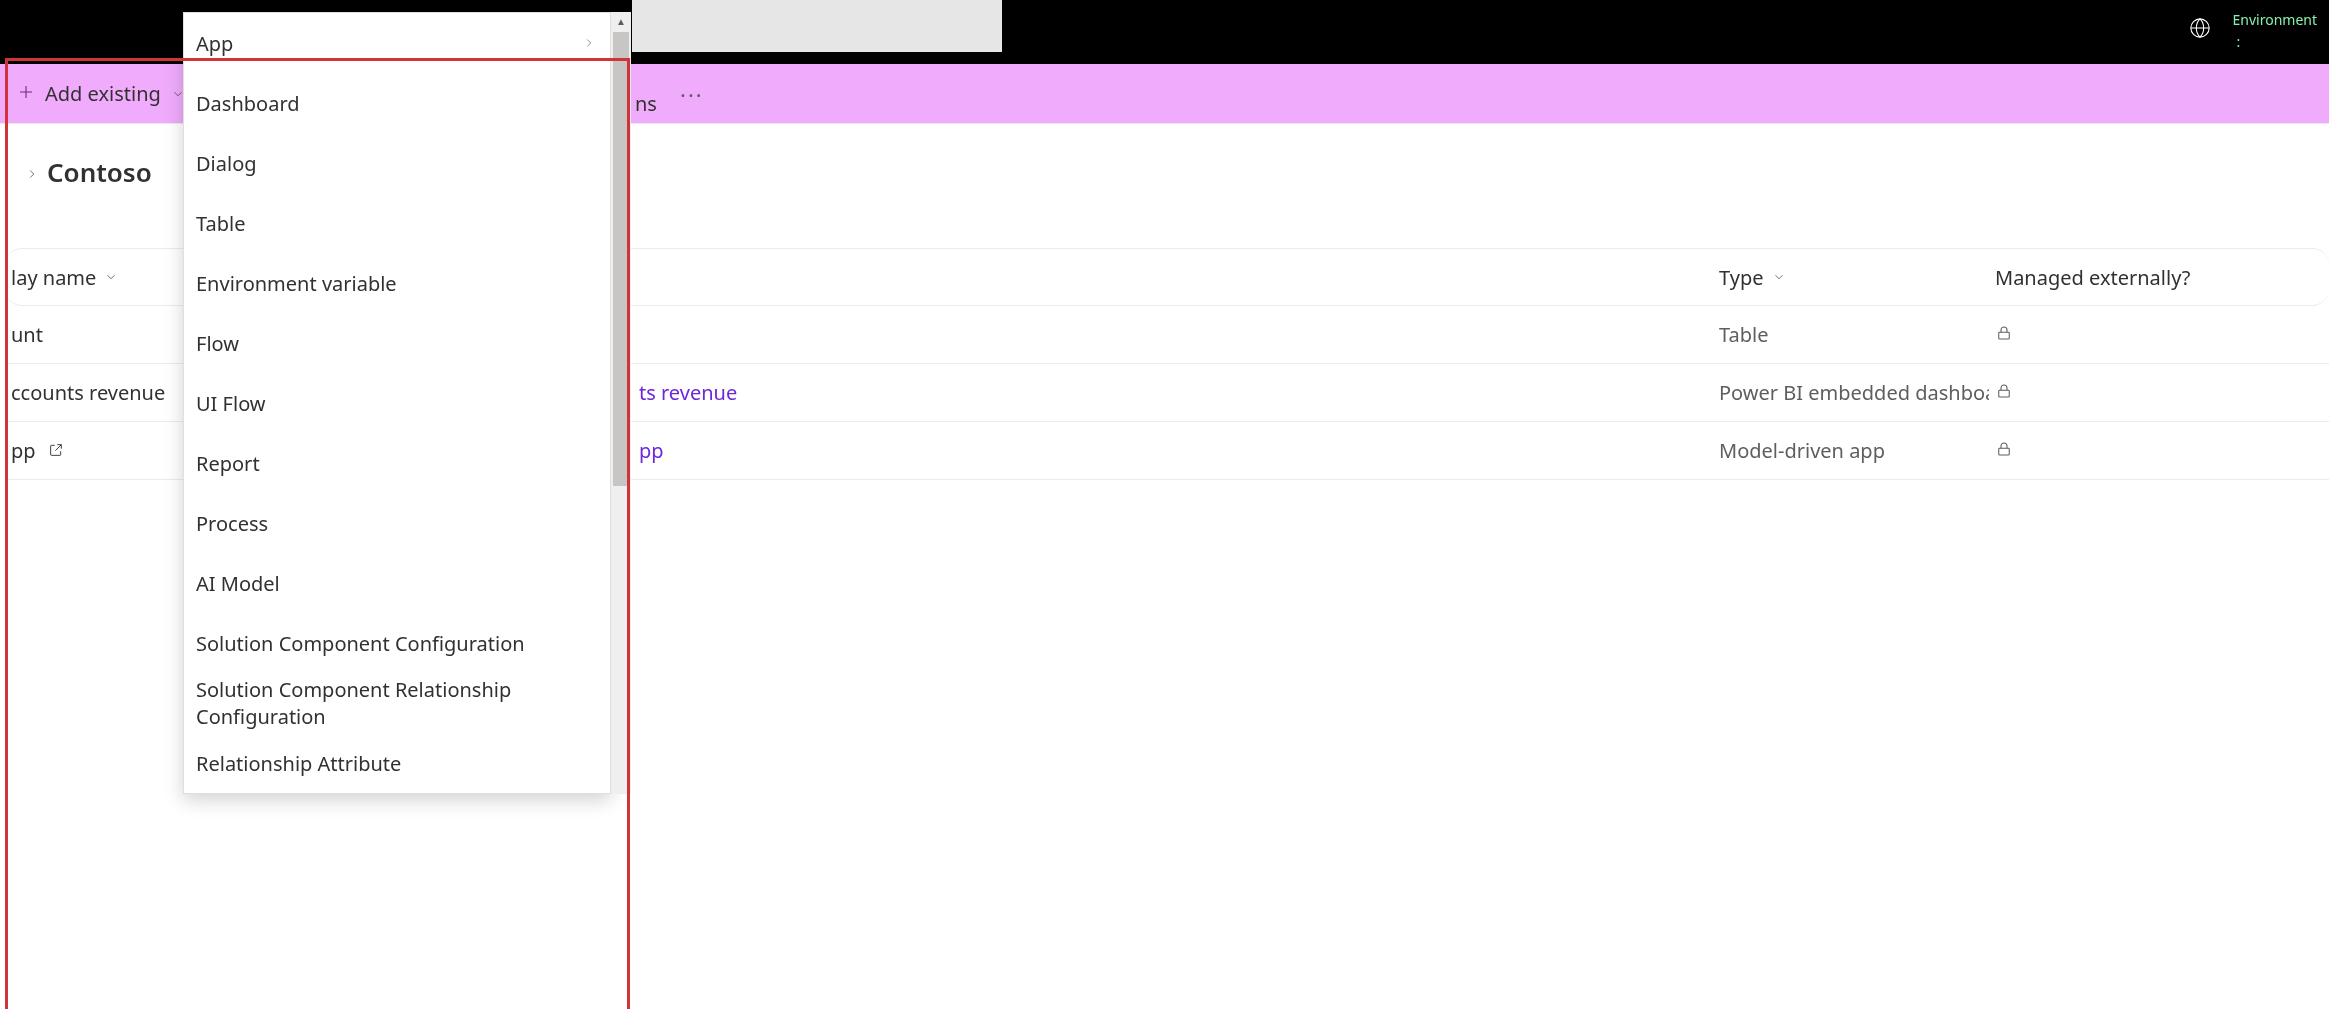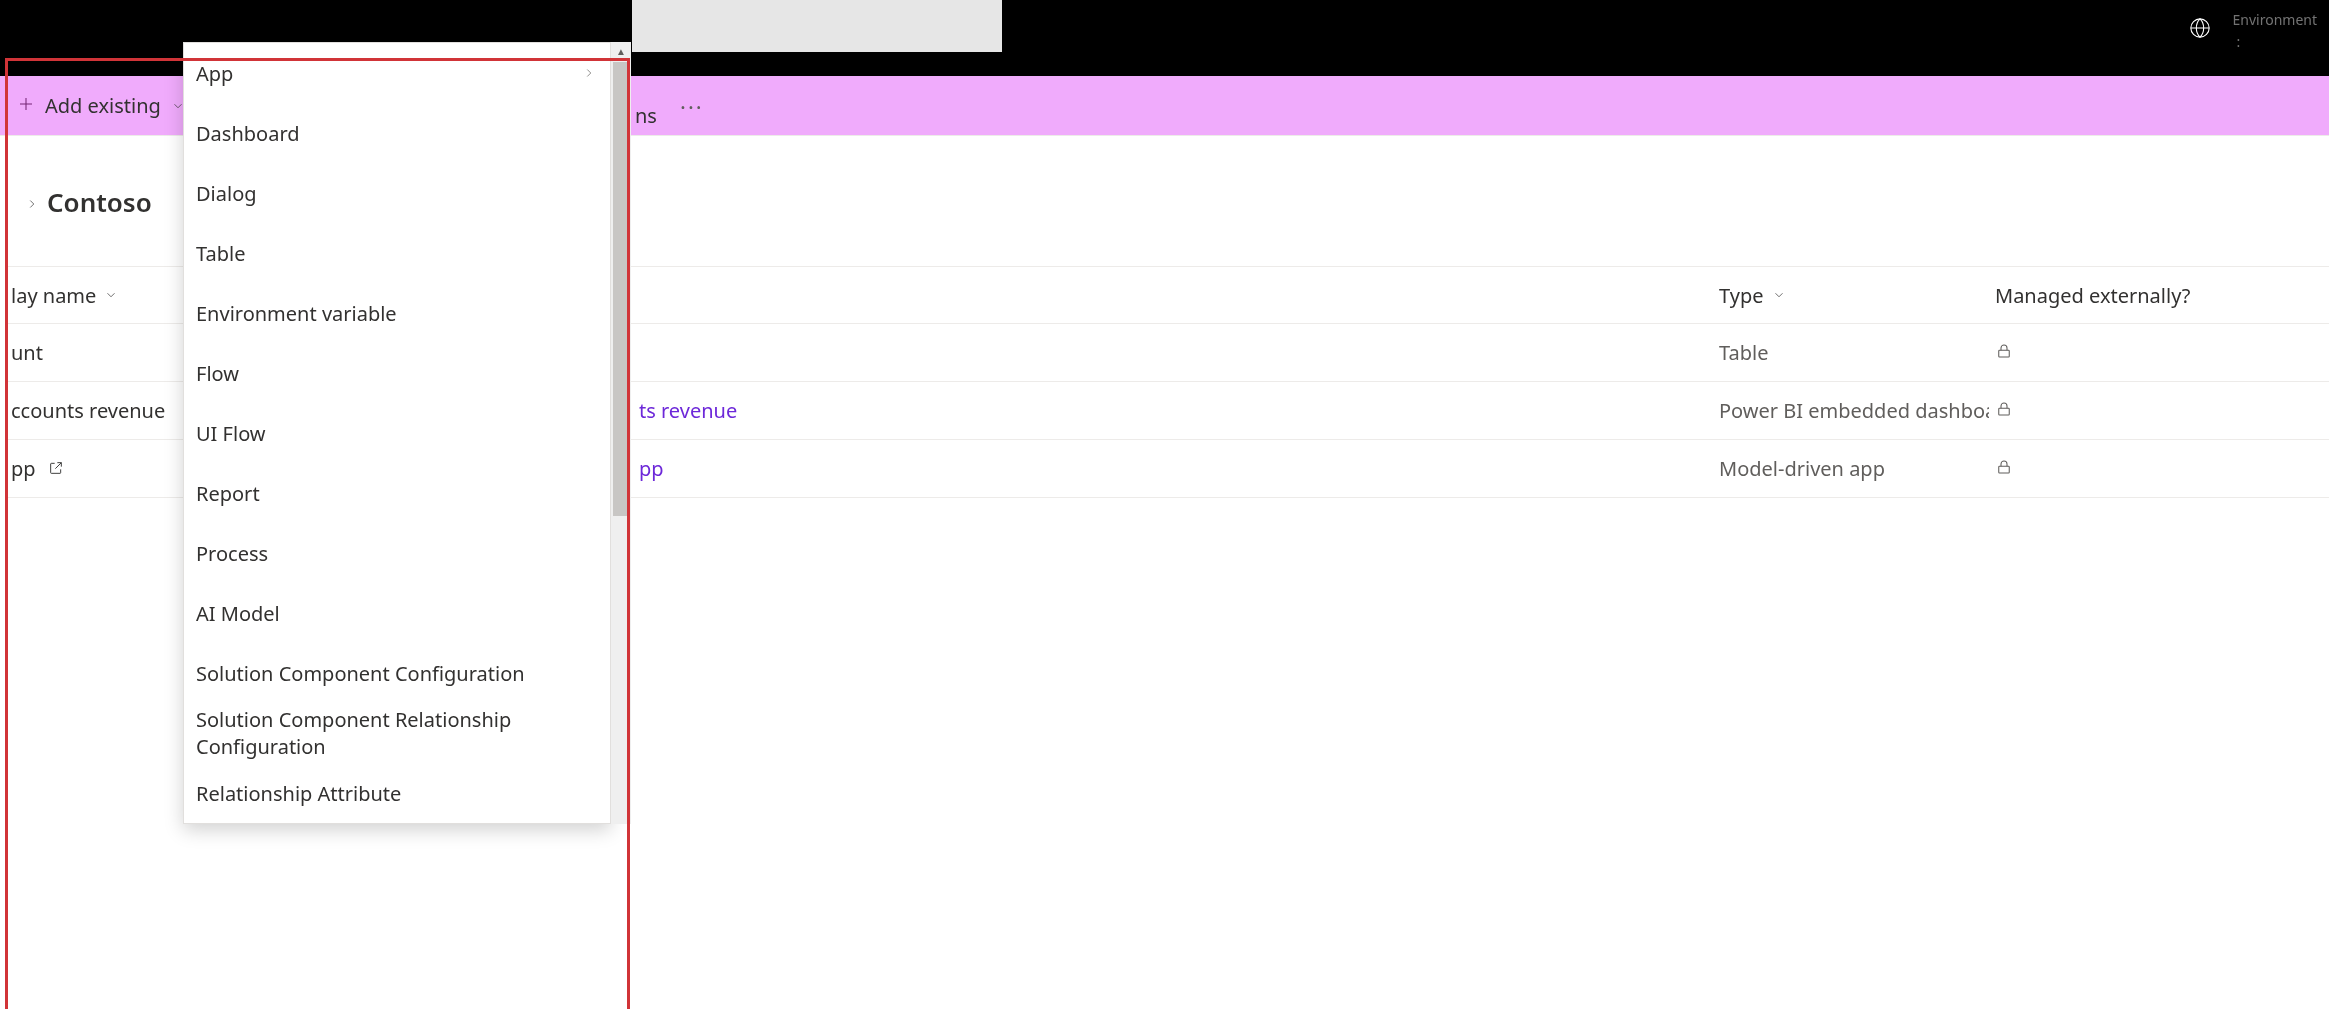--- a/index.html
+++ b/index.html
@@ -2,26 +2,26 @@
 <html><head>
 <meta charset="utf-8">
 <style>
   * { box-sizing: border-box; margin: 0; padding: 0; }
   html, body { width: 100%; height: 100%; font-family: "Segoe UI", system-ui, -apple-system, sans-serif; background: #fff; color: #323130; }
   body { overflow: hidden; }
 
   
   .topbar {
     background: #000;
-    height: 76px;
+    height: 64px;
     width: 100%;
     position: relative;
     display: flex;
     align-items: flex-start;
-    color: #737373;
+    color: #86efac;
   }
   .topbar .search-slot {
     position: absolute;
     left: 632px;
     top: 0;
     width: 370px;
     height: 52px;
     background: #e6e6e6;
   }
   .topbar .env-area {
@@ -85,41 +85,41 @@
     padding-left: 5px;
     height: calc(100% - 120px);
   }
   .page-header {
     display: flex;
     align-items: center;
     gap: 8px;
     padding: 30px 0 12px 20px;
     font-size: 26px;
     font-weight: 600;
-    margin-top: 18px;
   }
   .page-header .chev { margin-top: 4px; }
 
   
   .grid {
     width: 100%;
   }
   .grid-head, .grid-row {
     display: grid;
     grid-template-columns: 1fr 1080px 276px 340px;
     align-items: center;
     height: 58px;
     border-bottom: 1px solid #edebe9;
     font-size: 20px;
   }
   .grid-head {
     color: #323130;
     font-weight: 400;
     border-top: 1px solid #edebe9;
-    margin-top: 34px;
+    margin-top: 46px;
+    border-radius: 17px;
   }
   .grid-head .col, .grid-row .col { padding-left: 6px; white-space: nowrap; overflow: hidden; }
   .grid-head .col.sortable { display:inline-flex; align-items:center; gap:8px; cursor:pointer;}
   .grid-row .col.type { color: #605e5c; }
   .grid-row .col.name { display:inline-flex; align-items:center; gap:12px; }
   .openlink svg { width:16px;height:16px;stroke:#323130;fill:none;stroke-width:1.4;}
   .lock-icon svg { width:18px;height:18px;stroke:#605e5c;fill:none;stroke-width:1.4;}
   .grid-row .col.name-right { color:#6d28d9; }
   .col-display { padding-left:6px; }
   .col-type { }

